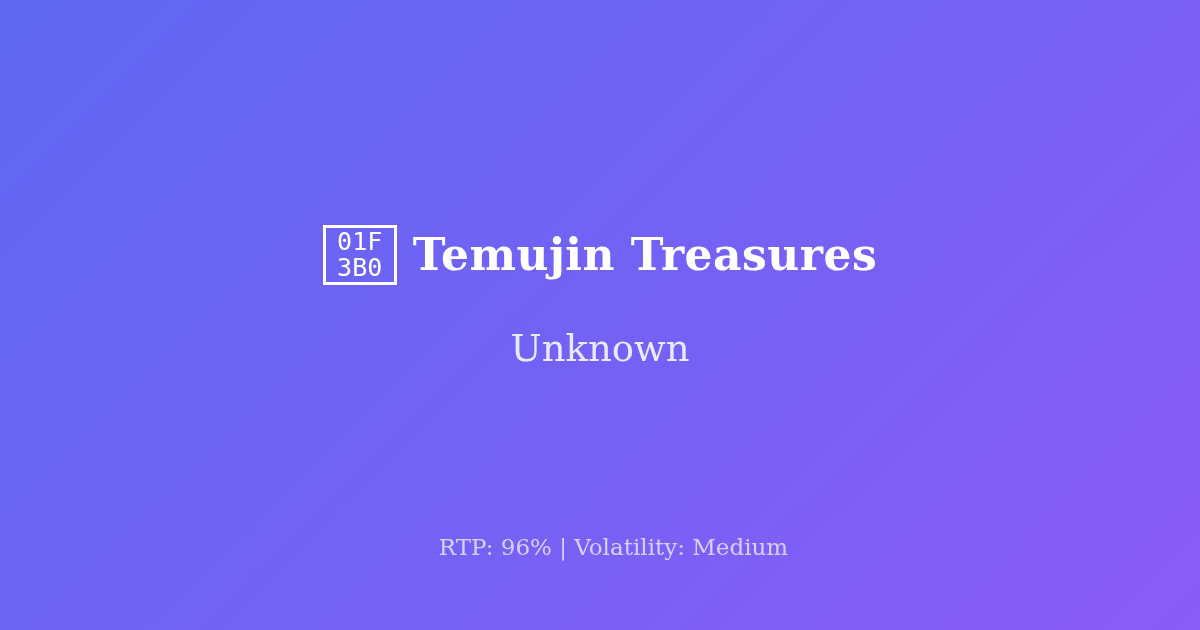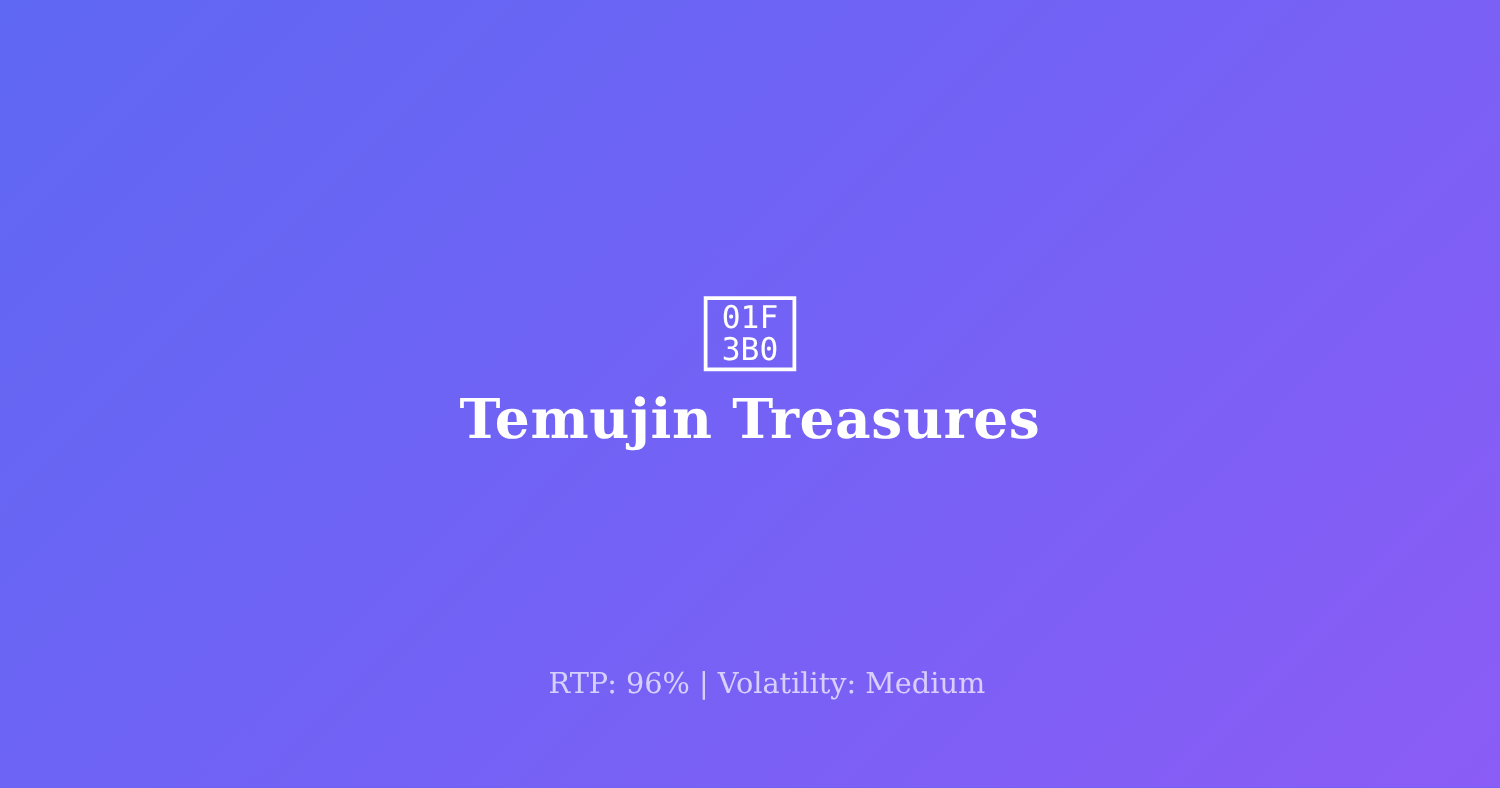--- a/index.html
+++ b/index.html
@@ -27,21 +27,20 @@
     overflow: hidden;
   }
 
   
   .title-row {
     display: flex;
     align-items: center;
     justify-content: center;
     gap: 16px;
     margin-top: -34px;
-    flex-direction: column;
   }
 
   
   .tofu {
     width: 74px;
     height: 60px;
     border: 3px solid #ffffff;
     display: flex;
     flex-direction: column;
     align-items: center;
@@ -108,18 +107,19 @@
 
     <div class="tofu">
       <span>01F</span>
       <span>3B0</span>
     </div>
 
     <h1 class="title">Temujin Treasures</h1>
 
   </div>
 
+  <div class="subtitle">Unknown</div>
 
   <div class="footer">
     <div class="footer-text">RTP: 96% | Volatility: Medium</div>
   </div>
 
 </div>
 
 </body></html>

